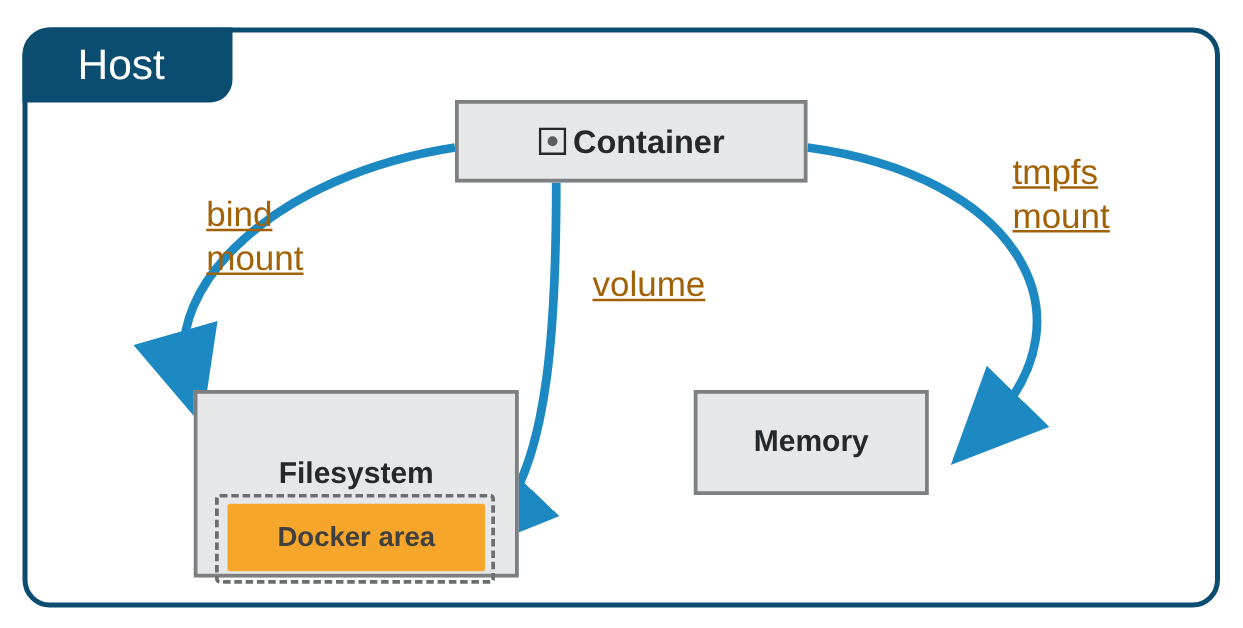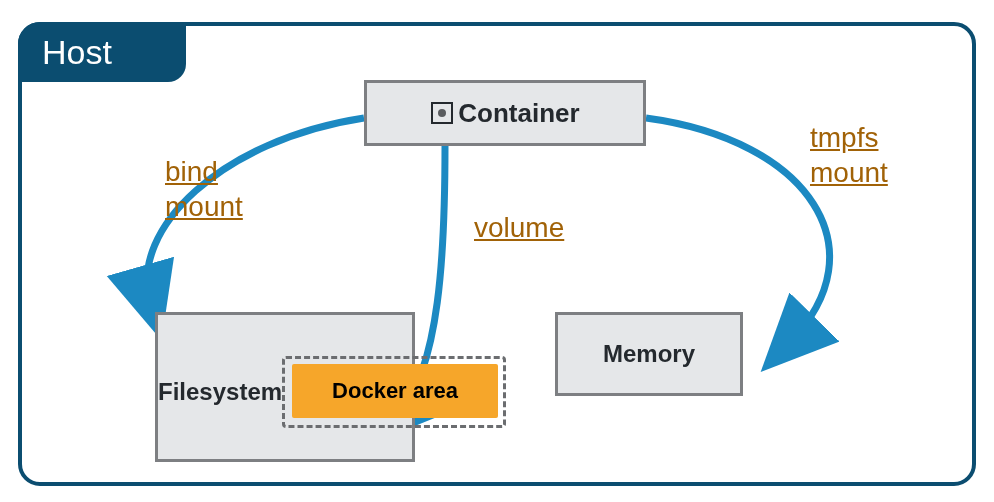--- a/index.html
+++ b/index.html
@@ -33,21 +33,21 @@
       position: absolute;
       left: 18px;
       top: 22px;
       width: 168px;
       height: 60px;
       background: #0b4d70;
       border-top-left-radius: 22px;
       border-bottom-right-radius: 18px;
       display: flex;
       align-items: center;
-      padding-left: 24px;
+      padding-left: 44px;
       color: #ffffff;
       font-size: 34px;
       font-weight: 400;
     }
     .box {
       position: absolute;
       background: #e5e7e9;
       border: 3px solid #7d7f82;
       display: flex;
       align-items: center;
@@ -62,21 +62,21 @@
       height: 66px;
       font-size: 26px;
       gap: 4px;
     }
     .box-filesystem {
       left: 155px;
       top: 312px;
       width: 260px;
       height: 150px;
       font-size: 24px;
-      flex-direction: row;
+      flex-direction: column;
       gap: 10px;
       padding-top: 10px;
       justify-content: flex-end;
     }
     .docker-area-wrap {
       position: relative;
       width: 206px;
       height: 56px;
     }
     .docker-dashed {
@@ -91,21 +91,21 @@
     .docker-area {
       position: absolute;
       left: 0;
       top: 0;
       width: 206px;
       height: 54px;
       background: #f6a62a;
       display: flex;
       align-items: center;
       justify-content: center;
-      color: #000000;
+      color: #404040;
       font-size: 22px;
       font-weight: 700;
       border-radius: 2px;
     }
     .box-memory {
       left: 555px;
       top: 312px;
       width: 188px;
       height: 84px;
       font-size: 24px;

